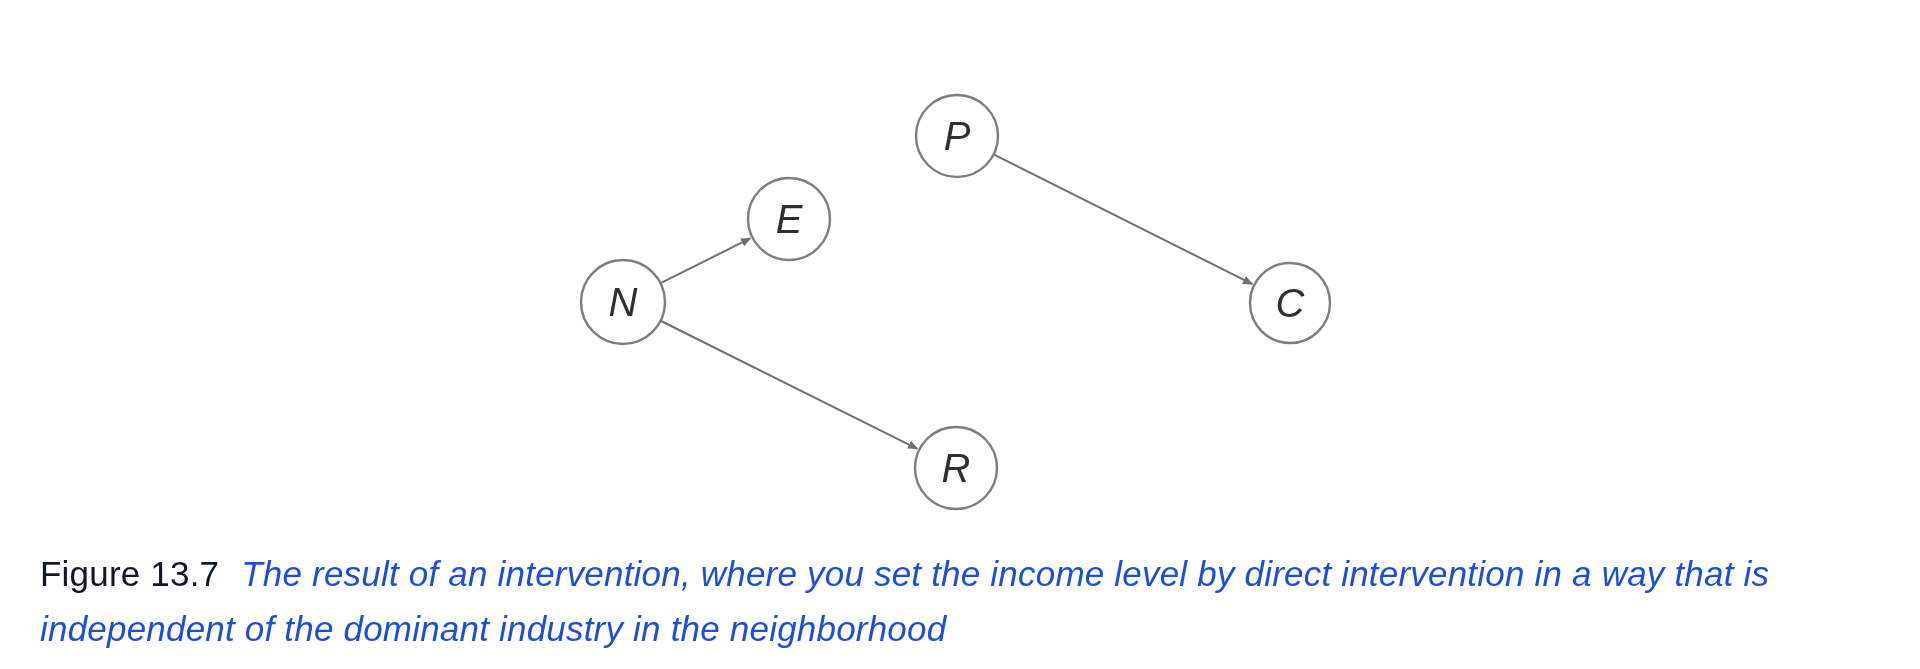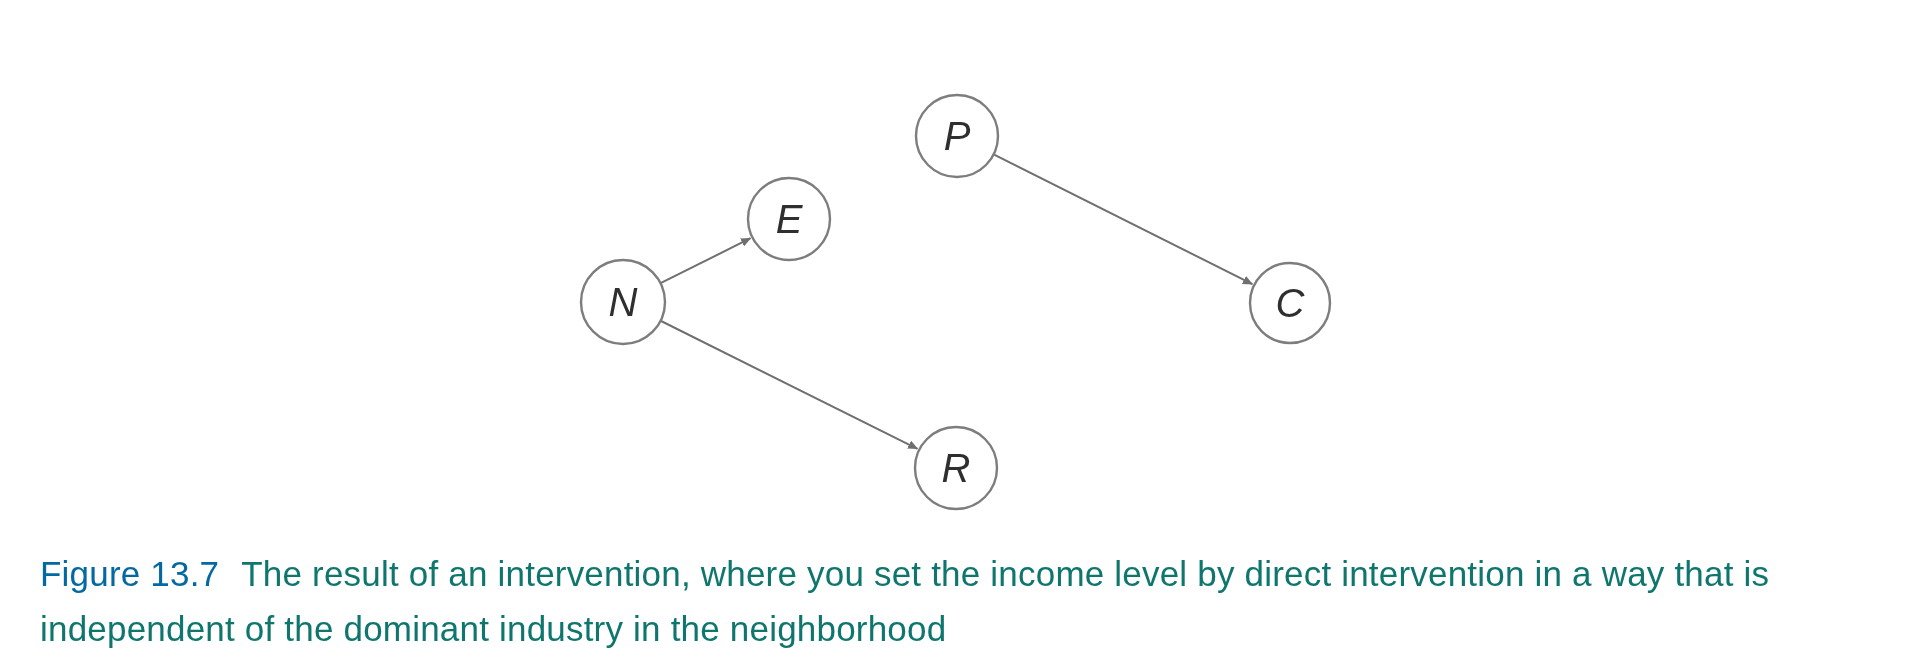--- a/index.html
+++ b/index.html
@@ -86,16 +86,16 @@
           <text x="1290" y="317" class="node-label" fill="#2f2f2f">C</text>
         </g>
         <g>
           <circle cx="956" cy="468" r="41" class="node-circle" fill="#ffffff" stroke="#7d7d7d"></circle>
           <text x="956" y="482" class="node-label" fill="#2f2f2f">R</text>
         </g>
       </g>
   </svg>
 
   <div class="caption">
-    <span class="caption-label" style="color: #0369a1;">Figure 13.7</span><span style="color: #0f766e;">The result of an intervention, where you set the income level by direct intervention in a way that is independent of the dominant industry in the neighborhood</span>
+    <span class="caption-label" style="color: #0f172a;">Figure 13.7</span><span style="color: #1d4ed8; font-style: italic;">The result of an intervention, where you set the income level by direct intervention in a way that is independent of the dominant industry in the neighborhood</span>
   </div>
 
 </div>
 
 </body></html>

